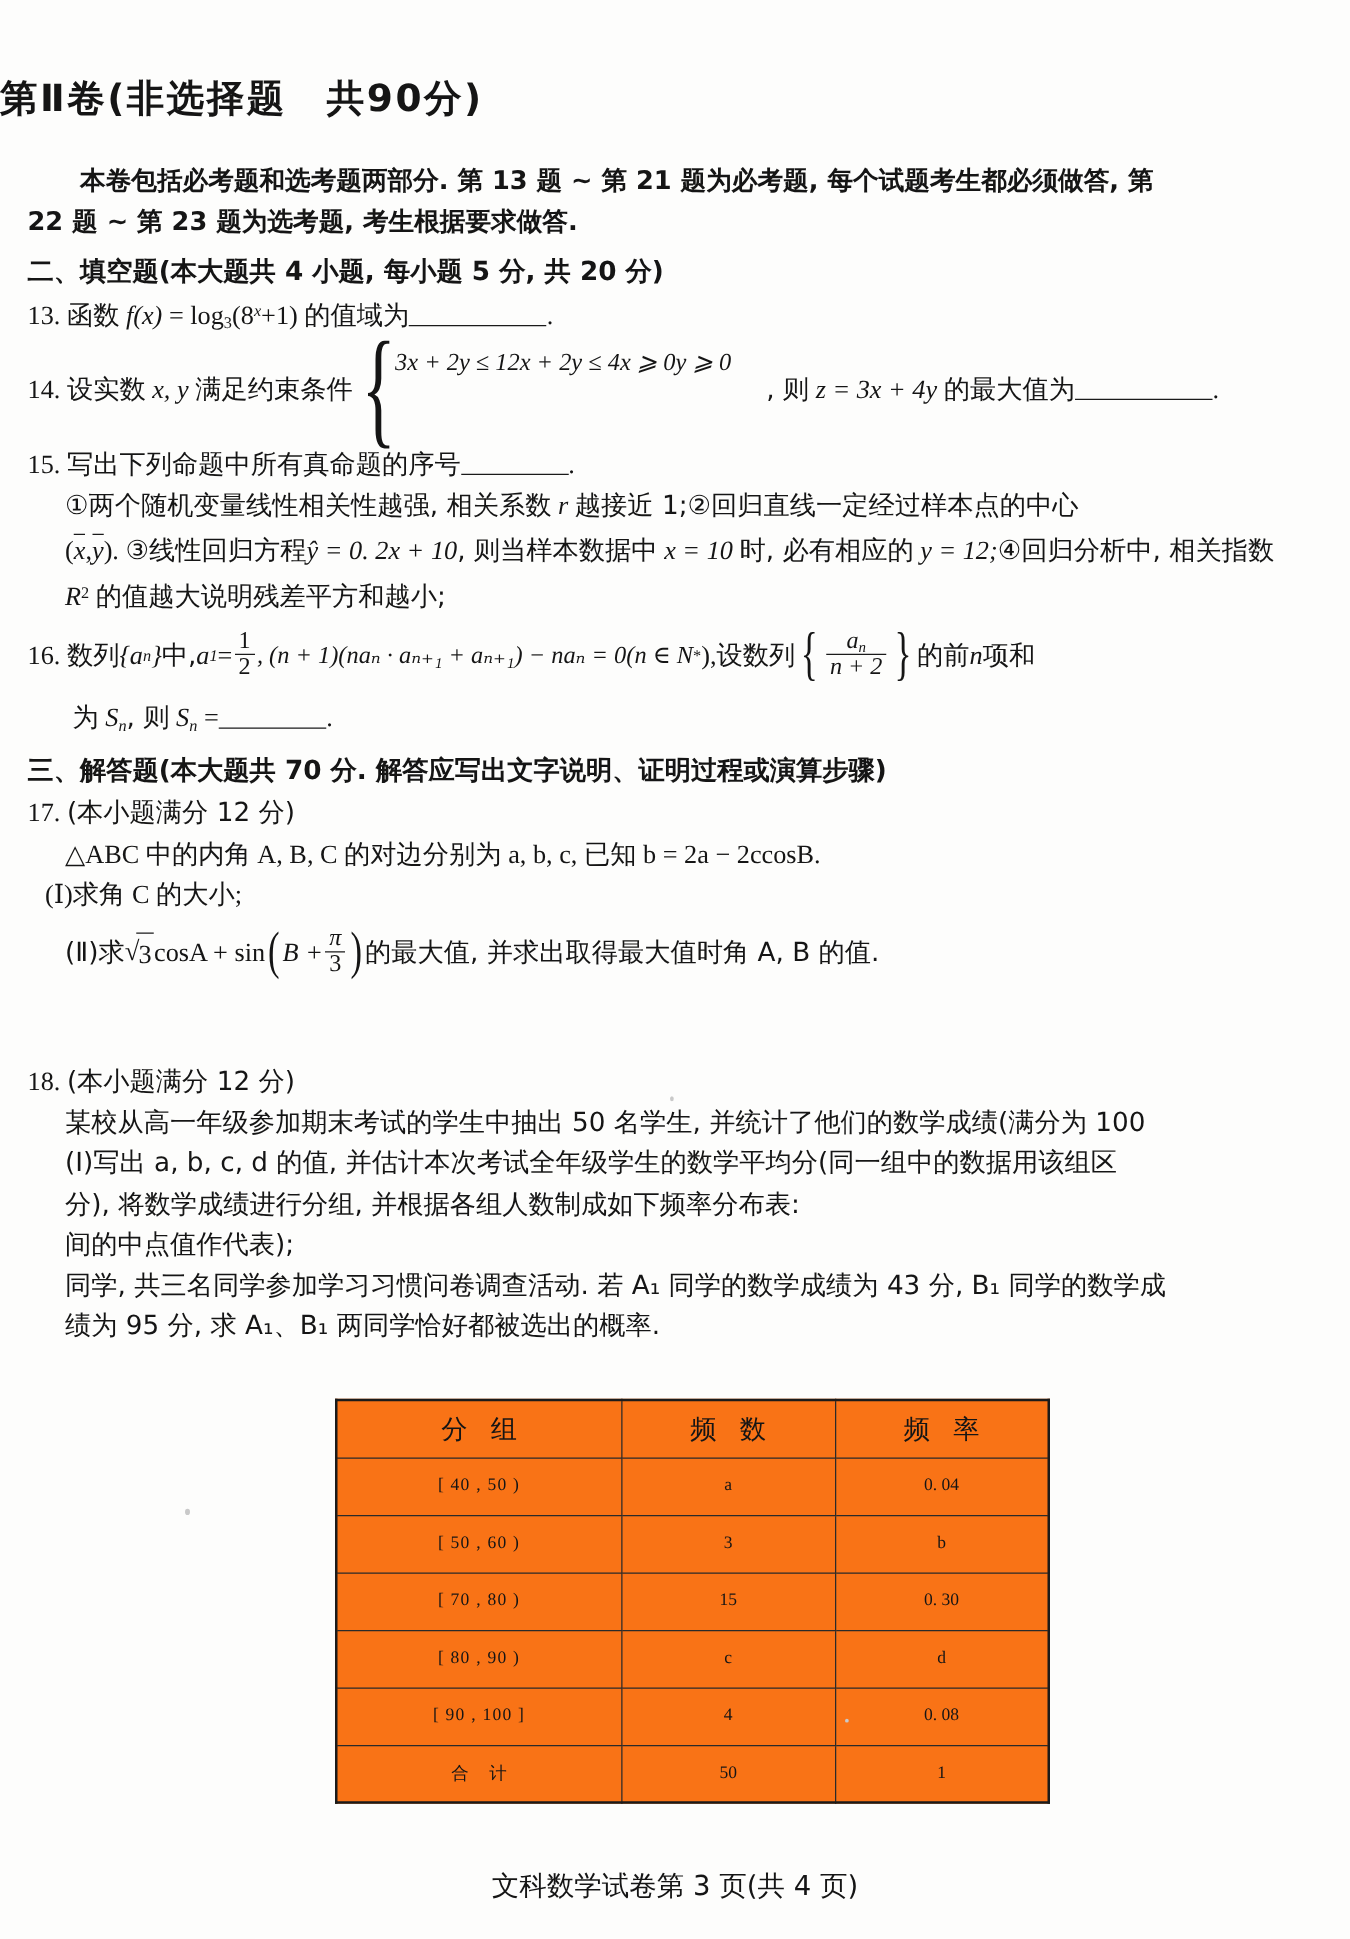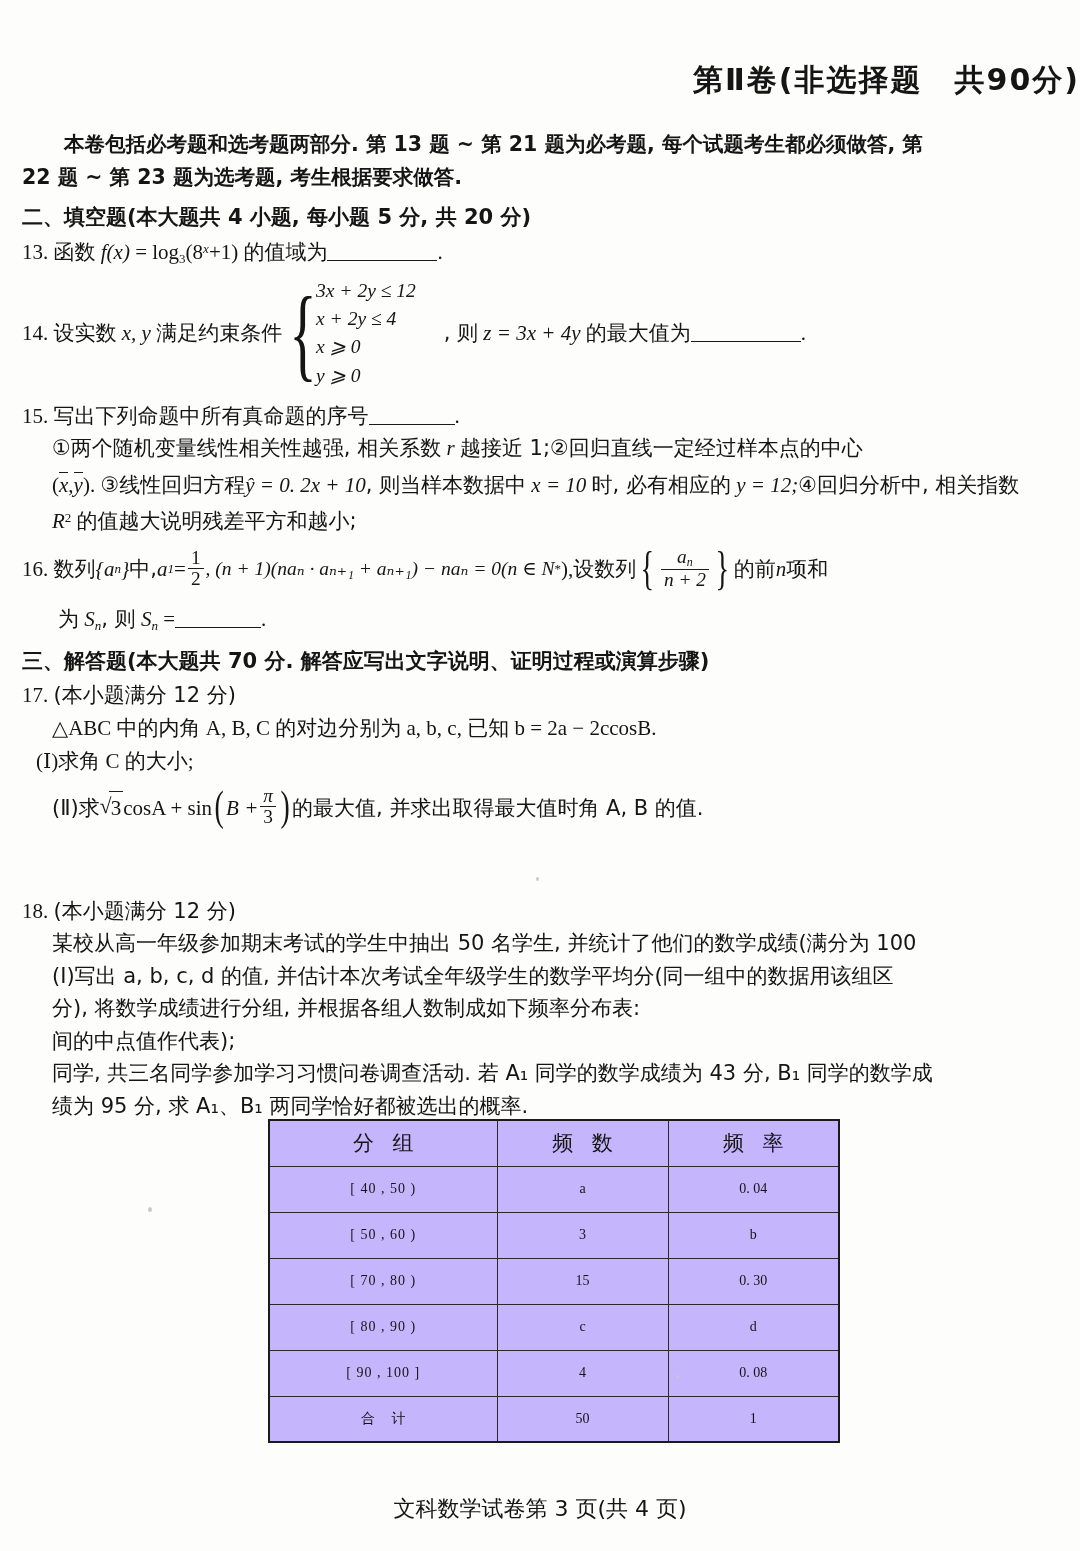--- a/index.html
+++ b/index.html
@@ -18,21 +18,21 @@
   .page {
     position: relative;
     width: 1080px;
     height: 1551px;
     background: #fdfdfc;
     padding: 0;
   }
 
   
   .title {
-    text-align: right;
+    text-align: left;
     font-family: "DejaVu Sans", "Liberation Sans", sans-serif;
     font-weight: bold;
     font-size: 30px;
     letter-spacing: 2px;
     padding-top: 62px;
     line-height: 1.2;
   }
   .intro {
     margin: 30px 22px 0 22px;
     font-size: 20.5px;
@@ -115,21 +115,21 @@
   .brace-sys .brace {
     font-size: 104px;
     line-height: 0.66;
     font-family: "Liberation Serif", serif;
     transform: scaleX(0.55);
     transform-origin: center;
     margin-right: -12px;
     margin-left: -6px;
     align-self: center;
   }
-  .brace-sys .rows { display: flex; flex-direction: column; justify-content: center; font-size: 19.5px; line-height: 1.45; }
+  .brace-sys .rows { display: flex; justify-content: center; font-size: 19.5px; line-height: 1.45; }
 
   
   .bigparen {
     display: inline-block;
     font-size: 2.0em;
     line-height: 0.52;
     vertical-align: middle;
     transform: scaleX(0.66);
     font-family: "Liberation Serif", serif;
     position: relative;
@@ -152,21 +152,21 @@
   .tbl-wrap {
     position: absolute;
     left: 268px;
     top: 1119px;
     width: 572px;
   }
   table.freq {
     border-collapse: collapse;
     width: 100%;
     border: 2.2px solid #1b1b1b;
-    background: #c4b5fd;
+    background: #f97316;
   }
   table.freq td, table.freq th {
     border: 1.2px solid #2a2a2a;
     text-align: center;
     font-size: 14px;
     height: 46px;
     font-family: "Liberation Serif", "DejaVu Serif", serif;
     font-weight: normal;
     padding: 0;
   }

